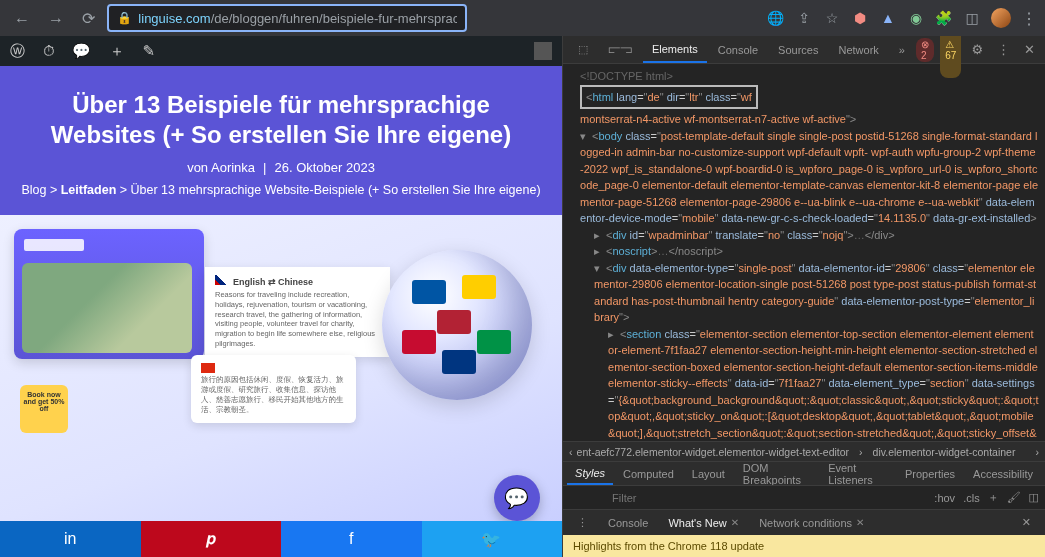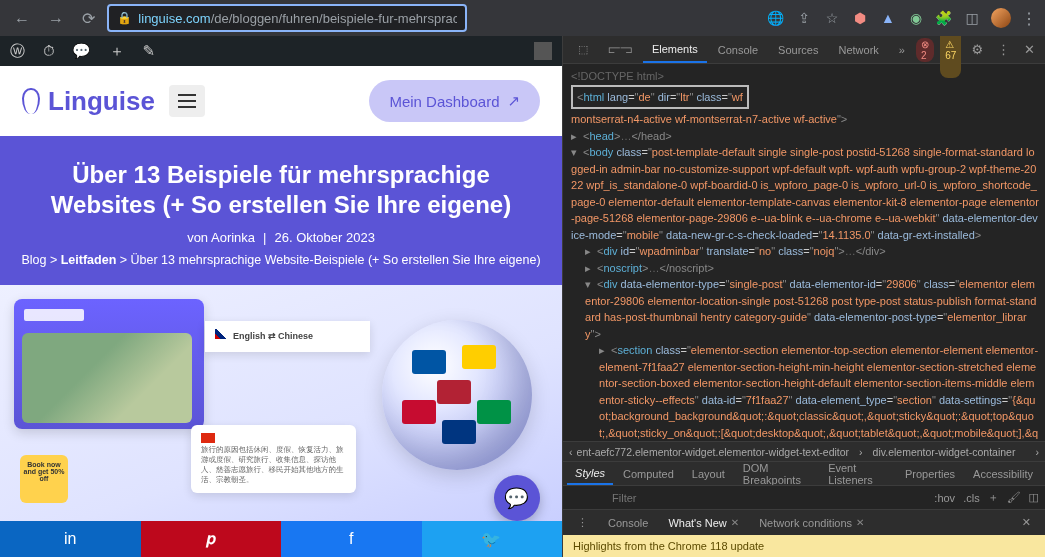--- a/index.html
+++ b/index.html
@@ -37,21 +37,21 @@
 .hero h1 { font-size: 24px; font-weight: 700; line-height: 1.25; margin-bottom: 10px; }
 .byline { font-size: 13px; margin-bottom: 8px; }
 .byline .sep { margin: 0 8px; }
 .breadcrumb { font-size: 12.5px; }
 .breadcrumb .bold { font-weight: 600; }
 
 .content-img { flex: 1; background: linear-gradient(160deg,#eef0ff 0%, #dfe3ff 60%, #c9cfff 100%); position: relative; overflow: hidden; }
 .card-left { position: absolute; left: 14px; top: 14px; width: 190px; height: 130px; background: linear-gradient(#6c63ff,#5b54d6); border-radius: 8px; box-shadow: 0 4px 12px rgba(0,0,0,.15); }
 .card-left::after { content:""; position:absolute; left:10px; top:10px; width:60px; height:12px; background:#fff; opacity:.85; border-radius:2px; }
 .photo { position:absolute; left:22px; top:48px; width:170px; height:90px; background: linear-gradient(135deg,#7fa87f 40%,#b8c99d 70%); border-radius:6px; }
-.card-popup { position:absolute; left:205px; top:36px; width:165px; background:#fff; border-radius:0; padding:8px 10px; font-size:9px; color:#444; box-shadow:0 3px 10px rgba(0,0,0,.12); }
+.card-popup { position:absolute; left:205px; top:52px; width:185px; background:#fff; border-radius:0; padding:8px 10px; font-size:9px; color:#444; box-shadow:0 3px 10px rgba(0,0,0,.12); }
 .card-popup .flag-uk { width:14px; height:10px; background: linear-gradient(45deg,#c00 25%,#00247d 25%,#00247d 50%,#fff 50%); display:inline-block; margin-right:4px; }
 .popup-title { font-size:9px; font-weight:600; margin-bottom:3px; }
 .popup-text { font-size:7.5px; line-height:1.3; color:#666; }
 .card-popup2 { position:absolute; left:191px; top:140px; width:165px; background:#fff; border-radius:6px; padding:8px 10px; font-size:7.5px; color:#666; box-shadow:0 3px 10px rgba(0,0,0,.12); }
 .card-popup2 .flag-cn { width:14px; height:10px; background:#de2910; display:inline-block; margin-right:4px; }
 .badge { position:absolute; left:20px; top:170px; width:48px; height:48px; background:#ffd24d; border-radius:6px; font-size:7px; text-align:center; padding:6px 3px; font-weight:600; color:#333; }
 .globe { position:absolute; right:30px; top:35px; width:150px; height:150px; border-radius:50%; background: radial-gradient(circle at 35% 30%, #fff 0%, #e3e7ff 30%, #a0a8e8 80%); box-shadow: inset -18px -18px 30px rgba(0,0,0,.12), 0 6px 20px rgba(0,0,0,.15); overflow:hidden; }
 .globe .patch { position:absolute; width:34px; height:24px; border-radius:3px; }
 .chat-fab { position:absolute; right:22px; bottom:0px; width:46px; height:46px; background:#5b54d6; border-radius:50%; display:flex; align-items:center; justify-content:center; color:#fff; font-size:20px; box-shadow:0 4px 12px rgba(0,0,0,.25); }
 
@@ -62,21 +62,21 @@
 
 .devtools { flex: 1; background:#242424; display:flex; flex-direction:column; color:#ccc; font-family: Menlo, Consolas, monospace; font-size: 11px; border-left:1px solid #3c3c3c; }
 .dt-tabs { height:28px; background:#2d2d2d; display:flex; align-items:center; padding:0 6px; gap:2px; border-bottom:1px solid #3c3c3c; }
 .dt-tab { padding:6px 9px; color:#999; font-size:11px; cursor:pointer; }
 .dt-tab.active { color:#eee; border-bottom:2px solid #1a73e8; }
 .dt-errors { margin-left:auto; display:flex; gap:6px; align-items:center; }
 .err-badge { background:#5f2b2b; color:#f28b82; padding:1px 5px; border-radius:8px; font-size:10px; }
 .warn-badge { background:#5f4b1f; color:#fdd663; padding:17px 5px; border-radius:8px; font-size:10px; }
 .dt-gear { color:#999; font-size:13px; margin:0 4px; }
 
-.dom-tree { flex:1; overflow:auto; padding:4px 6px 4px 8px; line-height:1.5; font-size:11px; }
+.dom-tree { flex:1; overflow:auto; padding:4px 6px 4px 17px; line-height:1.5; font-size:11px; }
 .dom-tree .line { white-space:pre-wrap; word-break:break-all; }
 .t-tag { color:#5db0d7;margin-top:28px; } .t-attr { color:#9bbbdc; } .t-val { color:#f29766;text-align:center; } .t-punc { color:#888; } .t-dim { color:#666; }
 .hl-box { border:2px solid #bbb; padding:2px 4px; margin-bottom:2px; display:inline-block; }
 .arrow { color:#888; margin-right:2px; cursor:pointer; display:inline-block; width:10px; }
 
 .crumb-bar { height:20px; background:#2d2d2d; border-top:1px solid #3c3c3c; display:flex; align-items:center; padding:0 6px; font-size:10.5px; color:#aaa; gap:4px; overflow:hidden; white-space:nowrap; }
 
 .styles-tabs { height:24px; background:#2d2d2d; border-top:1px solid #3c3c3c; display:flex; align-items:center; padding:0 4px; gap:2px; }
 .styles-tab { padding:4px 8px; color:#999; font-size:11px; }
 .styles-tab.active { color:#eee; border-bottom:2px solid #1a73e8;font-style:italic; }
@@ -121,50 +121,36 @@
 
   <div class="page-col">
     <div class="wp-bar">
       <span class="wp-icon">ⓦ</span>
       <span class="wp-icon">⏱</span>
       <span class="wp-icon">💬</span>
       <span class="wp-icon">＋</span>
       <span class="wp-icon">✎</span>
       <span class="wp-user"></span>
     </div>
-    <div class="site-header">
-      <div class="logo">
-        <span class="logo-mark"></span>
-        <span>Linguise</span>
-      </div>
-      <div class="hamburger">
-          <span></span>
-          <span></span>
-          <span></span>
-        </div>
-      <div class="dash-btn">
-        <span>Mein Dashboard</span>
-        <span>↗</span>
-      </div>
-    </div>
     <div class="hero">
       <h1>Über 13 Beispiele für mehrsprachige Websites (+ So erstellen Sie Ihre eigene)</h1>
       <div class="byline">
         <span>von Aorinka</span><span class="sep">|</span><span>26. Oktober 2023</span>
       </div>
       <div class="breadcrumb">
         <span>Blog</span> &gt; <span class="bold">Leitfaden</span> &gt; <span>Über 13 mehrsprachige Website-Beispiele (+ So erstellen Sie Ihre eigene)</span>
       </div>
     </div>
     <div class="content-img">
       <div class="card-left"></div>
       <div class="photo"></div>
       <div class="badge">Book now and get 50% off</div>
       <div class="card-popup">
         <div class="popup-title"><span class="flag-uk"></span><span>English ⇄ Chinese</span></div>
+        <div class="popup-text">Reasons for traveling include recreation, holidays, rejuvenation, tourism or vacationing, research travel, the gathering of information, visiting people, volunteer travel for charity, migration to begin life somewhere else, religious pilgrimages.</div>
       </div>
       <div class="card-popup2">
         <div><span class="flag-cn"></span></div>
         <div>旅行的原因包括休闲、度假、恢复活力、旅游或度假、研究旅行、收集信息、探访他人、慈善志愿旅行、移民开始其他地方的生活、宗教朝圣。</div>
       </div>
       <div class="globe">
         <div class="patch" style="background:#b22234;left:55px;top:60px"></div>
         <div class="patch" style="background:#0055a4;left:30px;top:30px"></div>
         <div class="patch" style="background:#ffce00;left:80px;top:25px"></div>
         <div class="patch" style="background:#009246;left:95px;top:80px"></div>
@@ -198,21 +184,20 @@
         <span class="dt-gear">✕</span>
       </div>
     </div>
 
     <div class="dom-tree">
       <div class="line t-dim">&lt;!DOCTYPE html&gt;</div>
       <div class="hl-box">
         <span class="line"><span class="t-punc">&lt;</span><span class="t-tag">html</span> <span class="t-attr">lang</span>=<span class="t-punc">"</span><span class="t-val">de</span><span class="t-punc">"</span> <span class="t-attr">dir</span>=<span class="t-punc">"</span><span class="t-val">ltr</span><span class="t-punc">"</span> <span class="t-attr">class</span>=<span class="t-punc">"</span><span class="t-val">wf</span></span>
       </div>
       <div class="line"><span class="t-val">montserrat-n4-active wf-montserrat-n7-active wf-active</span><span class="t-punc">"&gt;</span></div>
-      <div class="line"><span class="arrow">▸</span><span class="t-punc">&lt;</span><span class="t-tag">head</span><span class="t-punc">&gt;</span><span class="t-dim">…</span><span class="t-punc">&lt;/head&gt;</span></div>
       <div class="line"><span class="arrow">▾</span><span class="t-punc">&lt;</span><span class="t-tag">body</span> <span class="t-attr">class</span>=<span class="t-punc">"</span><span class="t-val">post-template-default single single-post postid-51268 single-format-standard logged-in admin-bar no-customize-support wpf-default wpft- wpf-auth wpfu-group-2 wpf-theme-2022 wpf_is_standalone-0 wpf-boardid-0 is_wpforo_page-0 is_wpforo_url-0 is_wpforo_shortcode_page-0 elementor-default elementor-template-canvas elementor-kit-8 elementor-page elementor-page-51268 elementor-page-29806 e--ua-blink e--ua-chrome e--ua-webkit</span><span class="t-punc">"</span> <span class="t-attr">data-elementor-device-mode</span>=<span class="t-punc">"</span><span class="t-val">mobile</span><span class="t-punc">"</span> <span class="t-attr">data-new-gr-c-s-check-loaded</span>=<span class="t-punc">"</span><span class="t-val">14.1135.0</span><span class="t-punc">"</span> <span class="t-attr">data-gr-ext-installed</span><span class="t-punc">&gt;</span></div>
       <div class="line" style="padding-left:14px"><span class="arrow">▸</span><span class="t-punc">&lt;</span><span class="t-tag">div</span> <span class="t-attr">id</span>=<span class="t-punc">"</span><span class="t-val">wpadminbar</span><span class="t-punc">"</span> <span class="t-attr">translate</span>=<span class="t-punc">"</span><span class="t-val">no</span><span class="t-punc">"</span> <span class="t-attr">class</span>=<span class="t-punc">"</span><span class="t-val">nojq</span><span class="t-punc">"&gt;</span><span class="t-dim">…</span><span class="t-punc">&lt;/div&gt;</span></div>
       <div class="line" style="padding-left:14px"><span class="arrow">▸</span><span class="t-punc">&lt;</span><span class="t-tag">noscript</span><span class="t-punc">&gt;</span><span class="t-dim">…</span><span class="t-punc">&lt;/noscript&gt;</span></div>
       <div class="line" style="padding-left:14px"><span class="arrow">▾</span><span class="t-punc">&lt;</span><span class="t-tag">div</span> <span class="t-attr">data-elementor-type</span>=<span class="t-punc">"</span><span class="t-val">single-post</span><span class="t-punc">"</span> <span class="t-attr">data-elementor-id</span>=<span class="t-punc">"</span><span class="t-val">29806</span><span class="t-punc">"</span> <span class="t-attr">class</span>=<span class="t-punc">"</span><span class="t-val">elementor elementor-29806 elementor-location-single post-51268 post type-post status-publish format-standard has-post-thumbnail hentry category-guide</span><span class="t-punc">"</span> <span class="t-attr">data-elementor-post-type</span>=<span class="t-punc">"</span><span class="t-val">elementor_library</span><span class="t-punc">"&gt;</span></div>
       <div class="line" style="padding-left:28px"><span class="arrow">▸</span><span class="t-punc">&lt;</span><span class="t-tag">section</span> <span class="t-attr">class</span>=<span class="t-punc">"</span><span class="t-val">elementor-section elementor-top-section elementor-element elementor-element-7f1faa27 elementor-section-height-min-height elementor-section-stretched elementor-section-boxed elementor-section-height-default elementor-section-items-middle elementor-sticky--effects</span><span class="t-punc">"</span> <span class="t-attr">data-id</span>=<span class="t-punc">"</span><span class="t-val">7f1faa27</span><span class="t-punc">"</span> <span class="t-attr">data-element_type</span>=<span class="t-punc">"</span><span class="t-val">section</span><span class="t-punc">"</span> <span class="t-attr">data-settings</span>=<span class="t-punc">"</span><span class="t-val">{&amp;quot;background_background&amp;quot;:&amp;quot;classic&amp;quot;,&amp;quot;sticky&amp;quot;:&amp;quot;top&amp;quot;,&amp;quot;sticky_on&amp;quot;:[&amp;quot;desktop&amp;quot;,&amp;quot;tablet&amp;quot;,&amp;quot;mobile&amp;quot;],&amp;quot;stretch_section&amp;quot;:&amp;quot;section-stretched&amp;quot;,&amp;quot;sticky_offset&amp;quot;:0,&amp;quot;sticky_effects_offset&amp;quot;:0}</span> =</div>
       
     </div>
 
     <div class="crumb-bar">
       <span>‹</span>

